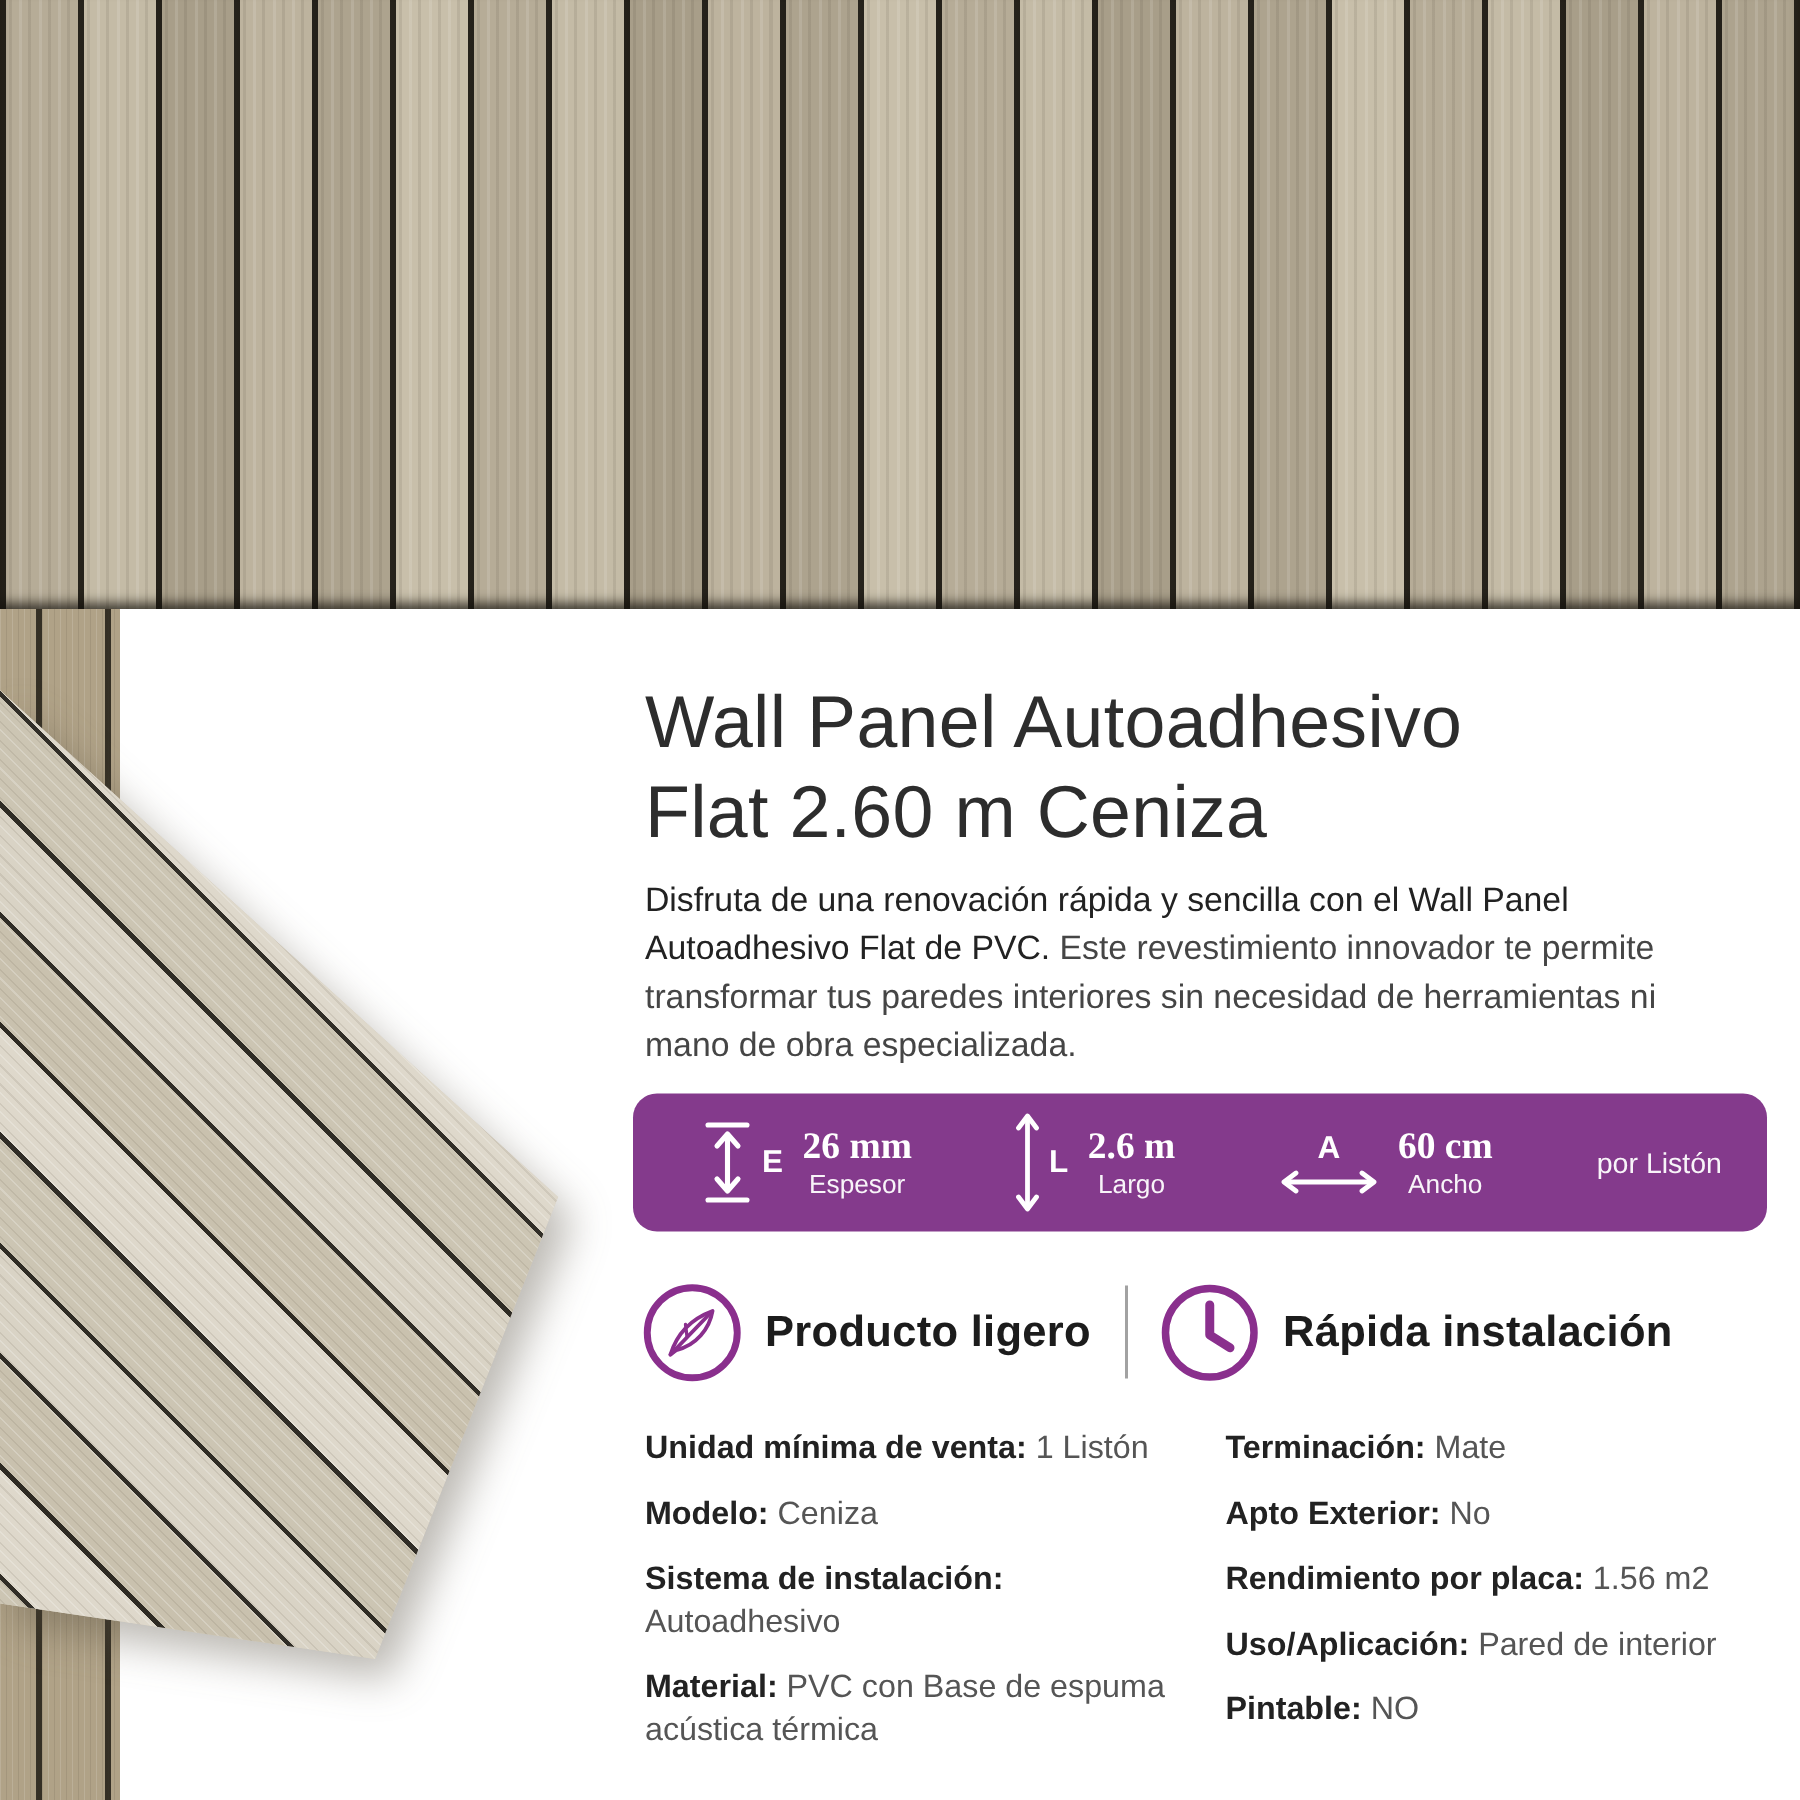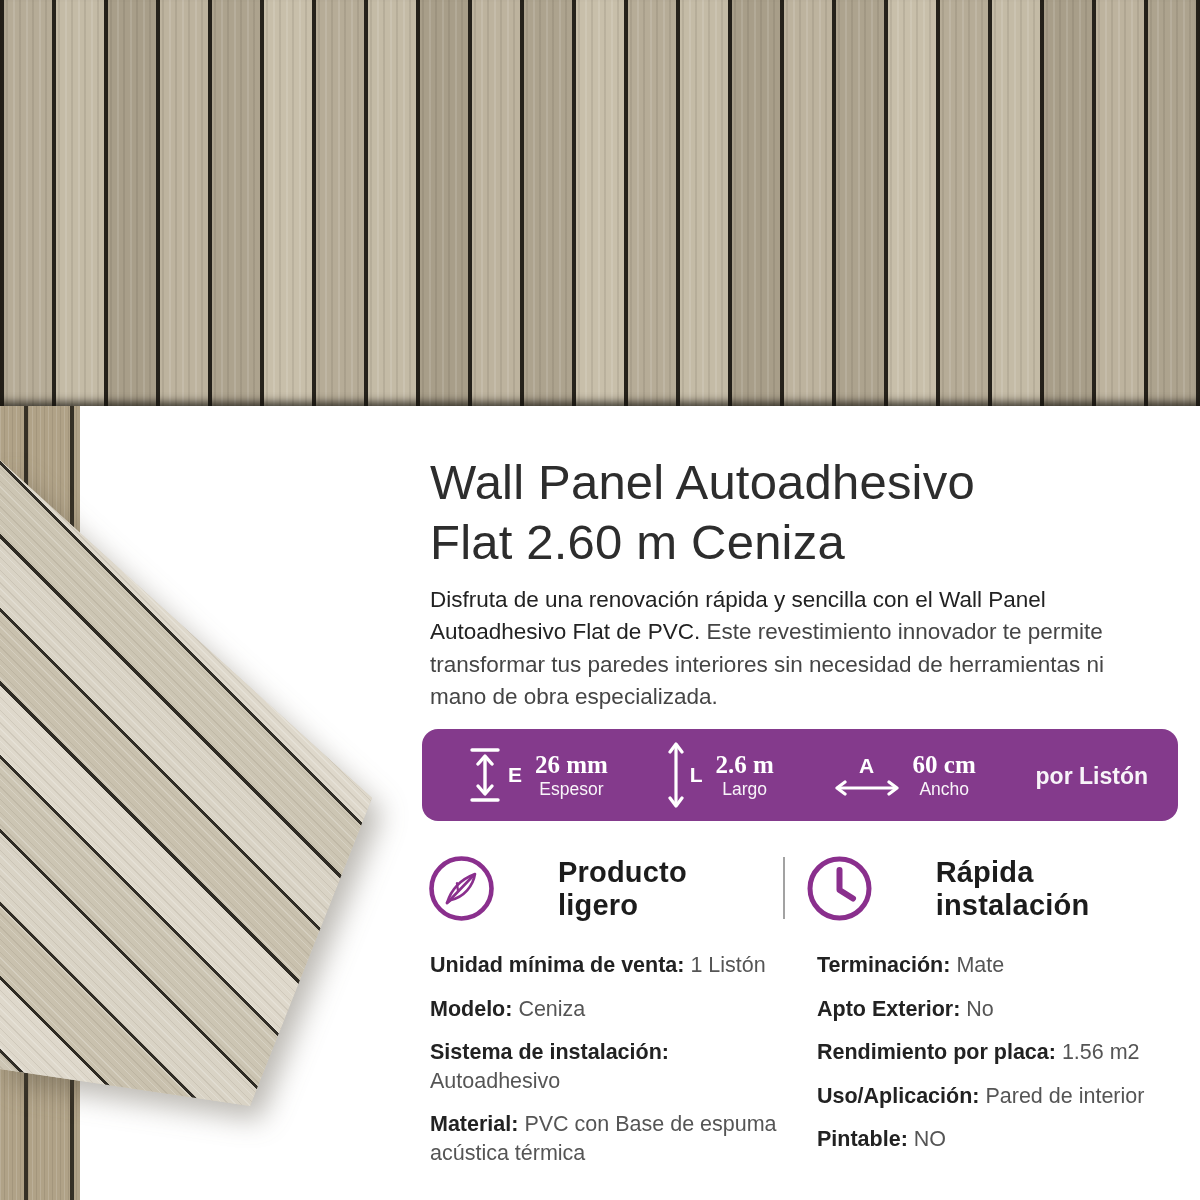--- a/index.html
+++ b/index.html
@@ -56,27 +56,27 @@
   }
   .dim-item{display:flex;align-items:center;}
   .dim-letter{font-size:21px;font-weight:700;margin-left:6px;}
   .dim-text{margin-left:13px;text-align:center;}
   .dim-value{font-size:25px;font-weight:600;line-height:1.1;font-family:Liberation Serif, serif;}
   .dim-label{font-size:17.5px;font-weight:400;line-height:1.15;opacity:.95;}
   .ancho-stack{display:flex;flex-direction:column;align-items:center;line-height:1;}
   .coverage{text-align:center;line-height:1;}
   .coverage-value{font-size:45px;font-weight:800;letter-spacing:.5px;}
   .coverage-value sup{font-size:26px;vertical-align:18px;font-weight:800;}
-  .coverage-label{font-size:23px;font-weight:700;margin-top:3px;opacity:.95;}
+  .coverage-label{font-size:19px;font-weight:400;margin-top:3px;opacity:.95;}
   
   .features{
     position:absolute;left:428px;top:851px;width:750px;height:74px;
     display:flex;align-items:center;
   }
-  .feature{display:flex;align-items:flex-end;gap:48px;}
+  .feature{display:flex;align-items:center;}
   .feature-label{font-size:29px;font-weight:700;color:#1c1c1c;margin-left:15px;letter-spacing:.2px;}
   .feature-divider{width:2px;height:62px;background:#a2a2a2;margin:0 21px 0 23px;}
   
   .specs-left{position:absolute;left:430px;top:951px;width:350px;}
   .specs-right{position:absolute;left:817px;top:951px;width:375px;}
   .spec-row{font-size:21.5px;line-height:1.33;margin-bottom:15px;color:#555555;}
   .spec-row b{color:#222222;font-weight:700;}
   svg{display:block;}
 </style>
 </head>

